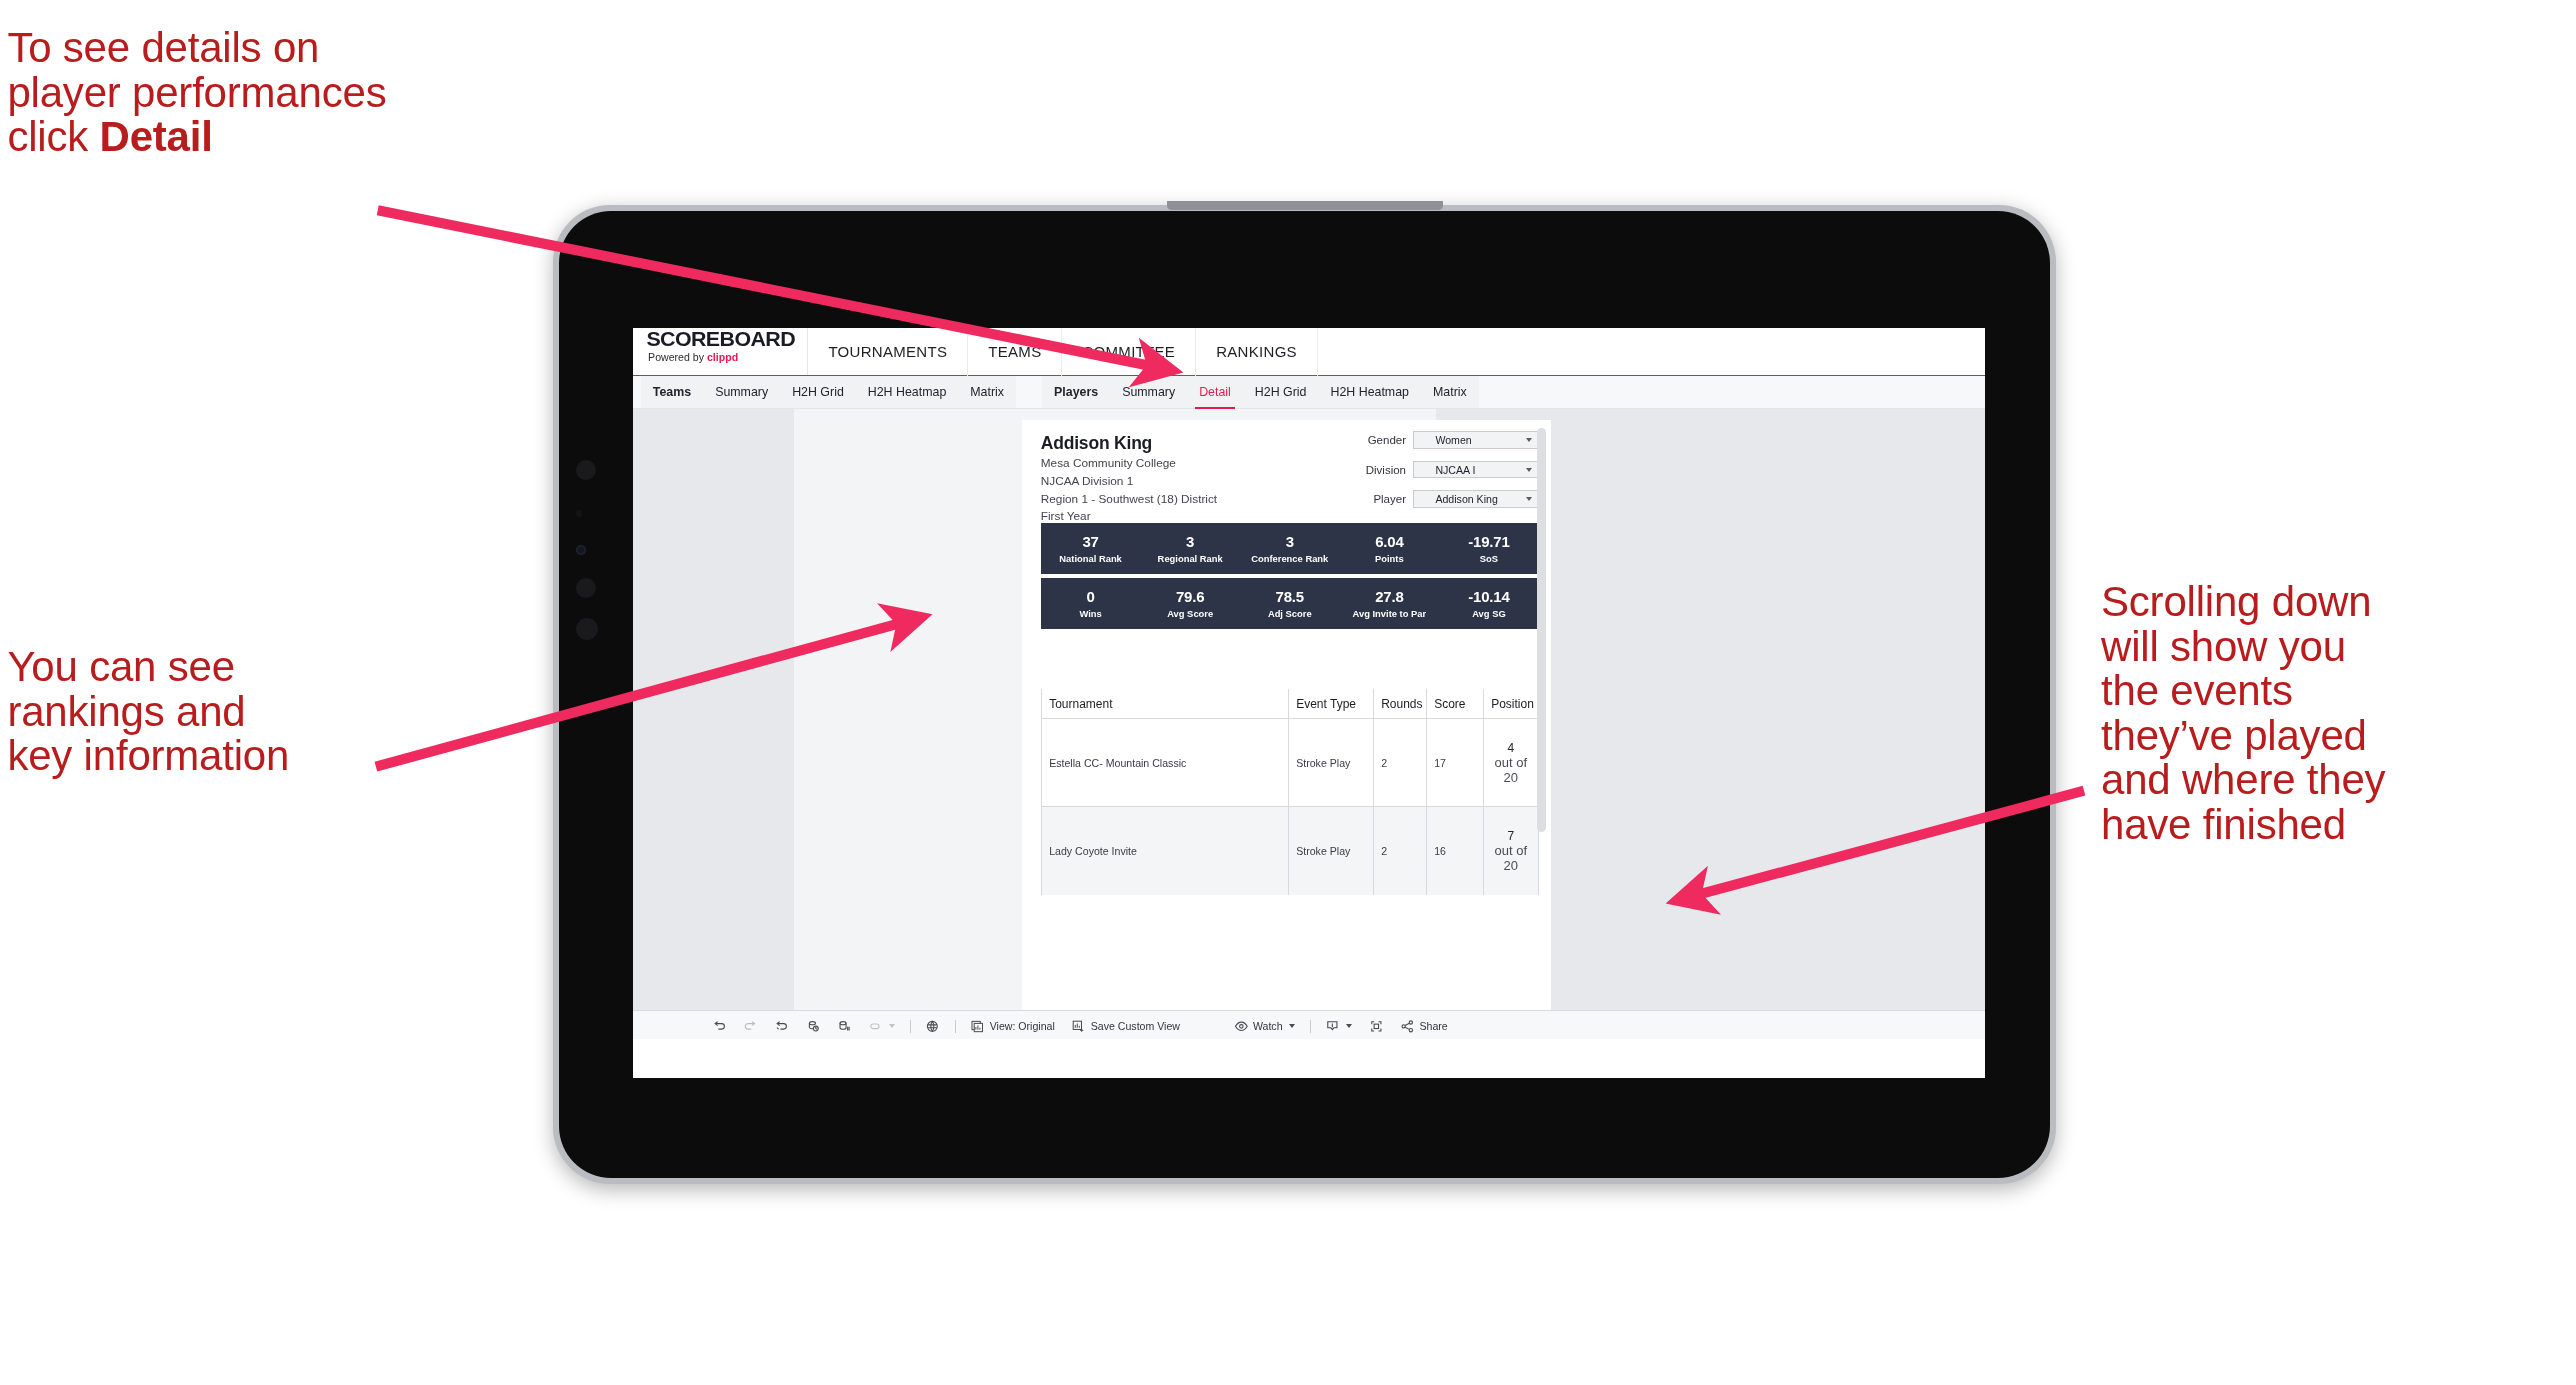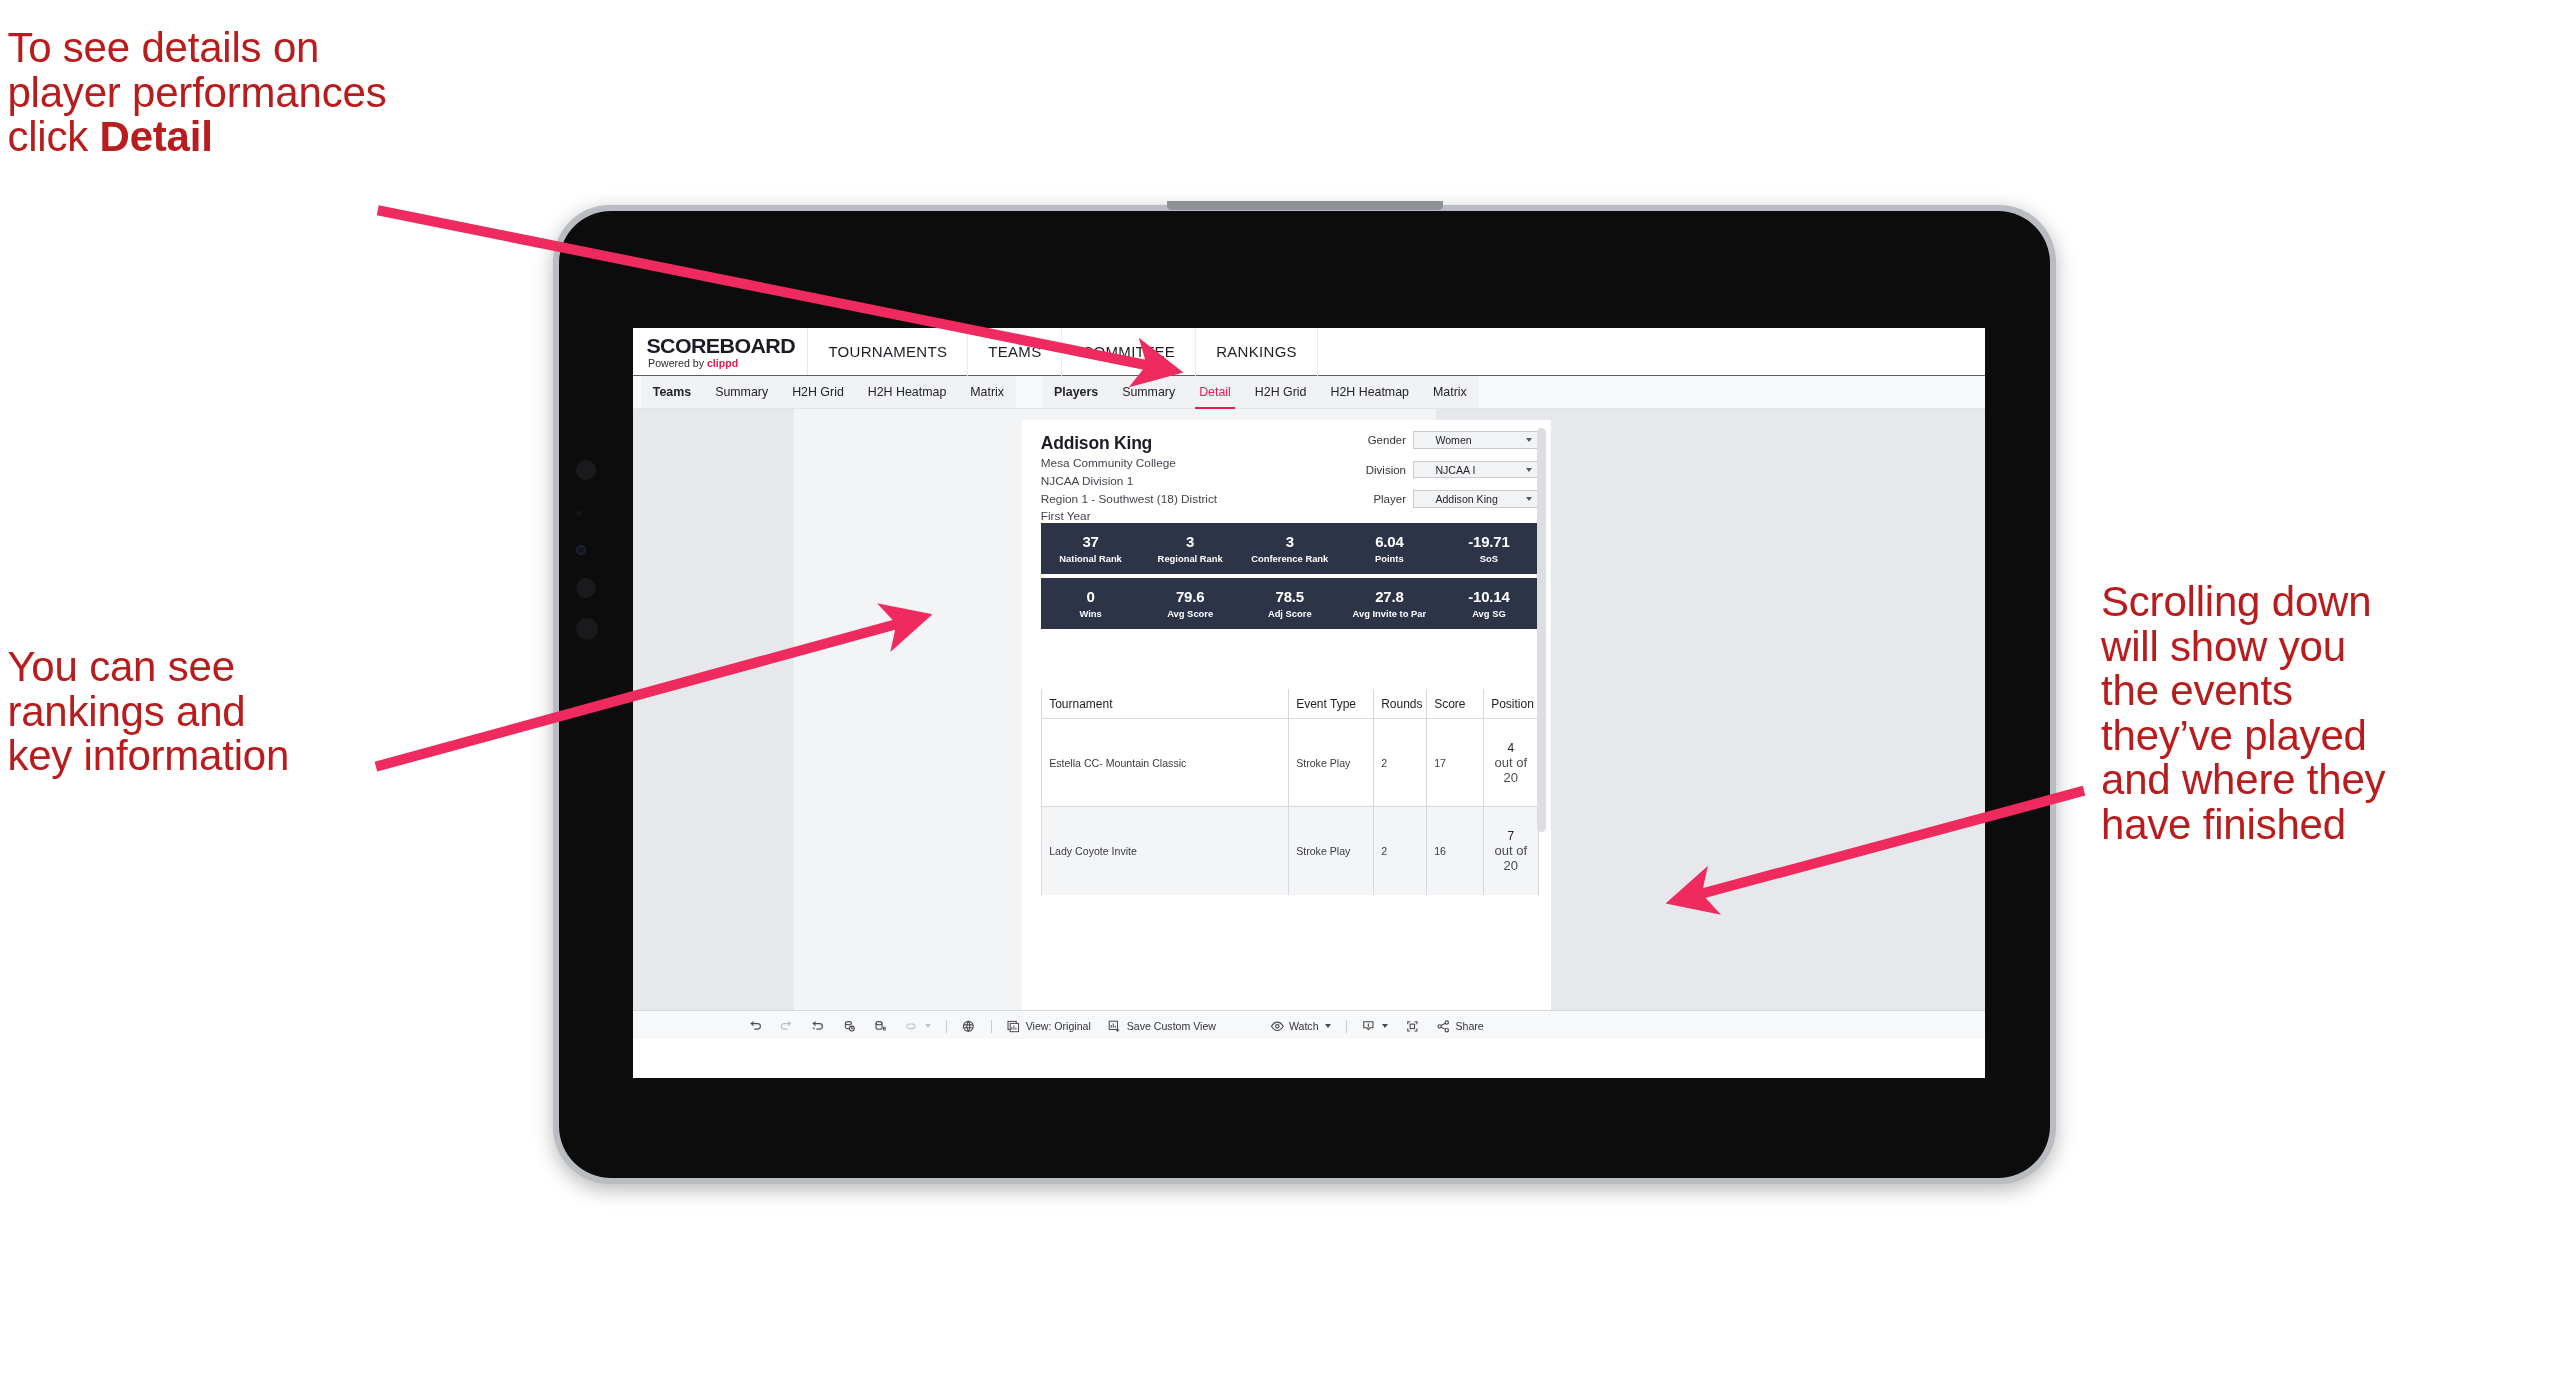--- a/index.html
+++ b/index.html
@@ -69,21 +69,21 @@
     overflow: hidden;
   }
 
   
   #appbar {
     height: 48px; background:#ffffff; display:flex; align-items:stretch;
     border-bottom: 1.8px solid #5d5d63;
     position: relative;
   }
   #brand {
-    width: 175px; display:flex; flex-direction:column; justify-content:center;
+    width: 175px; display:flex; flex-direction:column; justify-content:flex-start;
     padding-left: 14.7px; border-right:0.9px solid #e6e6e6;
   }
   #brand-title {
     font-family:"Liberation Sans", sans-serif;
     font-weight: 800; font-size: 21px; letter-spacing: -0.6px;
     color:#1b1b25; line-height:1; transform: scaleX(1.02);
   }
   #brand-sub { font-size: 10.6px; color:#2b2b33; margin-top:2.8px; line-height:1;}
   #brand-sub .clippd { color:#e8194f; font-weight:700; }
   .topnav {
@@ -194,21 +194,21 @@
   #tourn-table tr.alt td { background:#f4f5f6; }
   #tourn-table tr.alt { border-top: 1.8px solid #d7d9dc; }
   .pos-num { font-size: 12px; color:#23232b; line-height:1.2; }
   .pos-of  { font-size: 13px; color:#4a4a55; }
   .col-t { width: 247px; } .col-e { width: 85px; }
   .col-r { width: 53px; }  .col-s { width: 57px; } .col-p { width: 55px; }
 
   
   #toolbar {
     height: 31px; background:#f7f8f9; border-top:0.9px solid #d8dadd;
-    display:flex; align-items:center; padding-left: 106px;
+    display:flex; align-items:center; padding-left: 70px;
     position: relative;
   }
   #toolbar::after {
     content:""; position:absolute; left:0; right:0; bottom:0; height:2.8px; background:#ffffff;
   }
   .tb-item {
     display:flex; align-items:center; gap:4.6px;
     padding: 0 8.3px; height: 100%; font-size: 10.6px; color:#33333d; cursor:pointer;
   }
   .tb-sep { width:0.9px; height:13px; background:#c9cbce; margin: 0 6.4px; }

